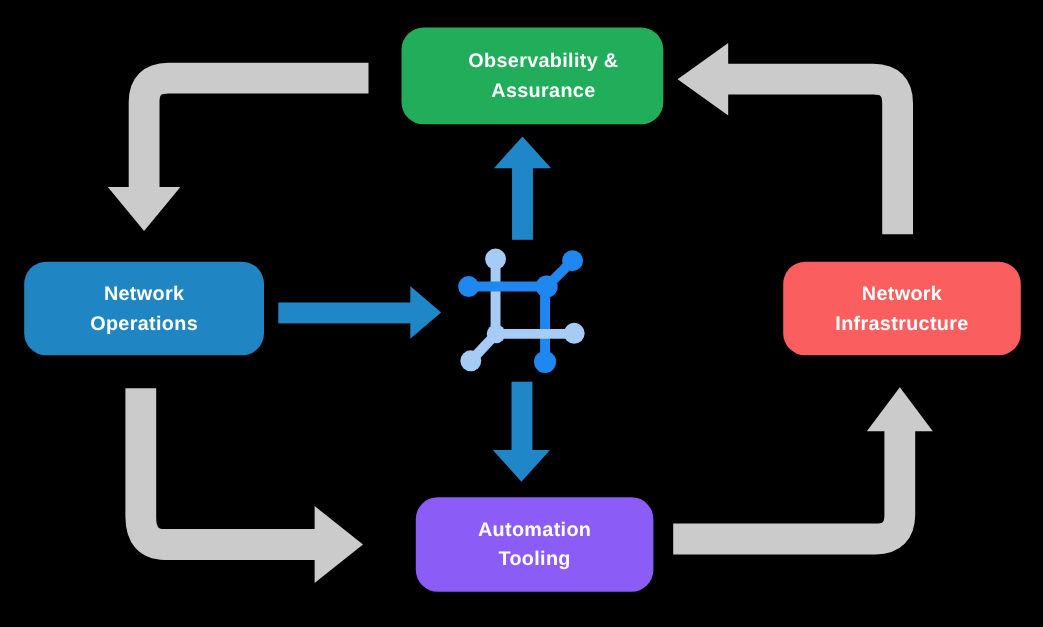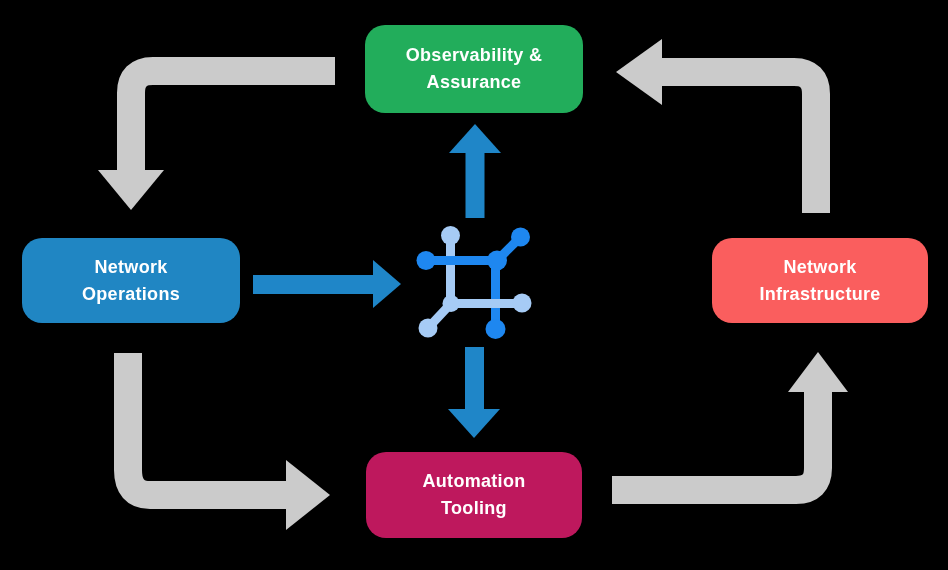--- a/index.html
+++ b/index.html
@@ -7,21 +7,21 @@
     position:relative;width:948px;height:570px;background:#000;
     font-family:"Liberation Sans",sans-serif;overflow:hidden;
   }
   svg.layer{position:absolute;left:0;top:0;width:948px;height:570px;display:block;}
   .box{
     position:absolute;border-radius:20px;
     display:flex;align-items:center;justify-content:center;
     text-align:center;color:#fff;font-size:18px;font-weight:600;
     line-height:27px;letter-spacing:.3px;white-space:pre-line;
   }
-  .box--observability{left:365px;top:25px;width:218px;height:88px;}
+  .box--observability{left:365px;top:25px;width:218px;height:88px;padding-left:20px;}
   .box--operations{left:22px;top:238px;width:218px;height:85px;}
   .box--infrastructure{left:712px;top:238px;width:216px;height:85px;}
   .box--automation{left:366px;top:452px;width:216px;height:86px;}
 </style>
 </head>
 <body>
 
 <div class="stage">
 
   <svg class="layer" viewBox="0 0 948 570">
@@ -96,18 +96,18 @@
   <div class="box box--operations" style="background: rgb(32, 134, 195);">
     <span>Network
 Operations</span>
   </div>
 
   <div class="box box--infrastructure" style="background: rgb(250, 94, 94);">
     <span>Network
 Infrastructure</span>
   </div>
 
-  <div class="box box--automation" style="background: #be185d;">
+  <div class="box box--automation" style="background: #8b5cf6; margin-left: 12px;">
     <span>Automation
 Tooling</span>
   </div>
 
 </div>
 
 </body></html>

